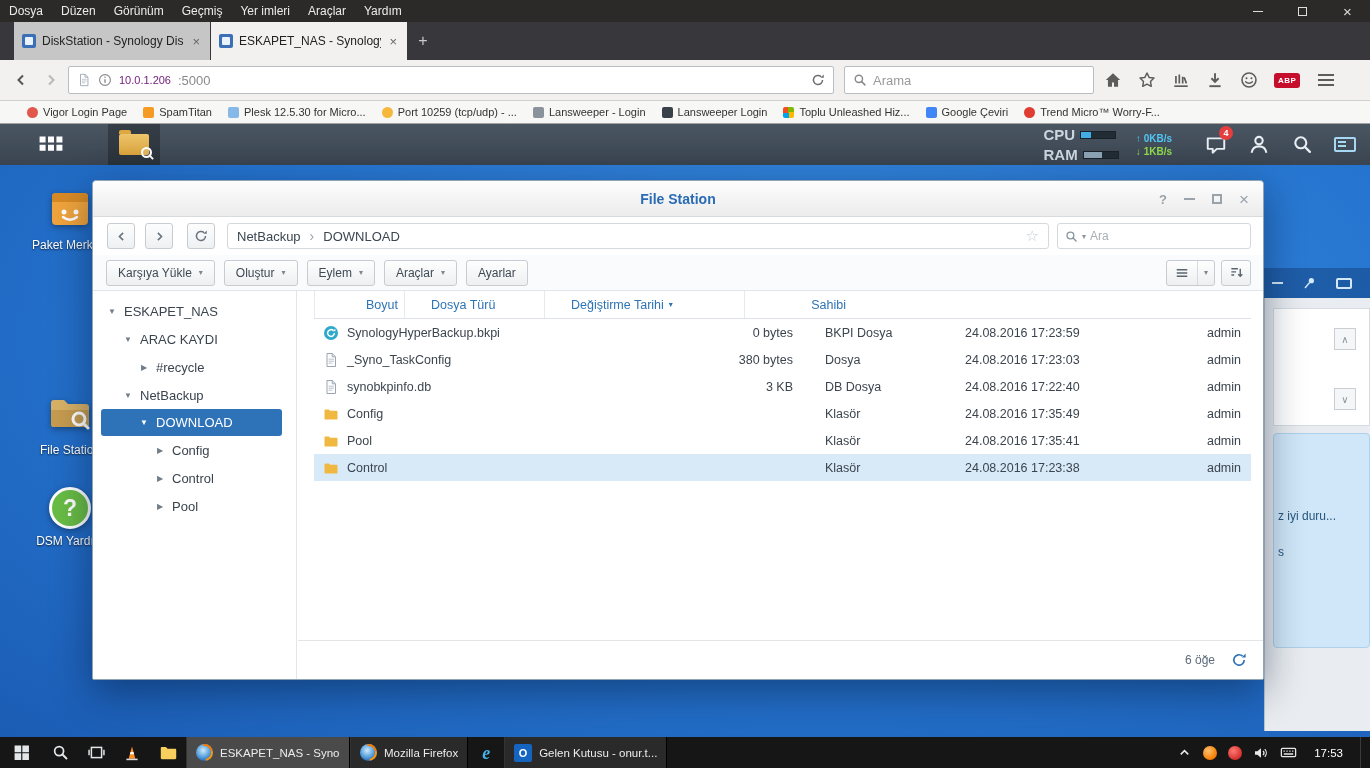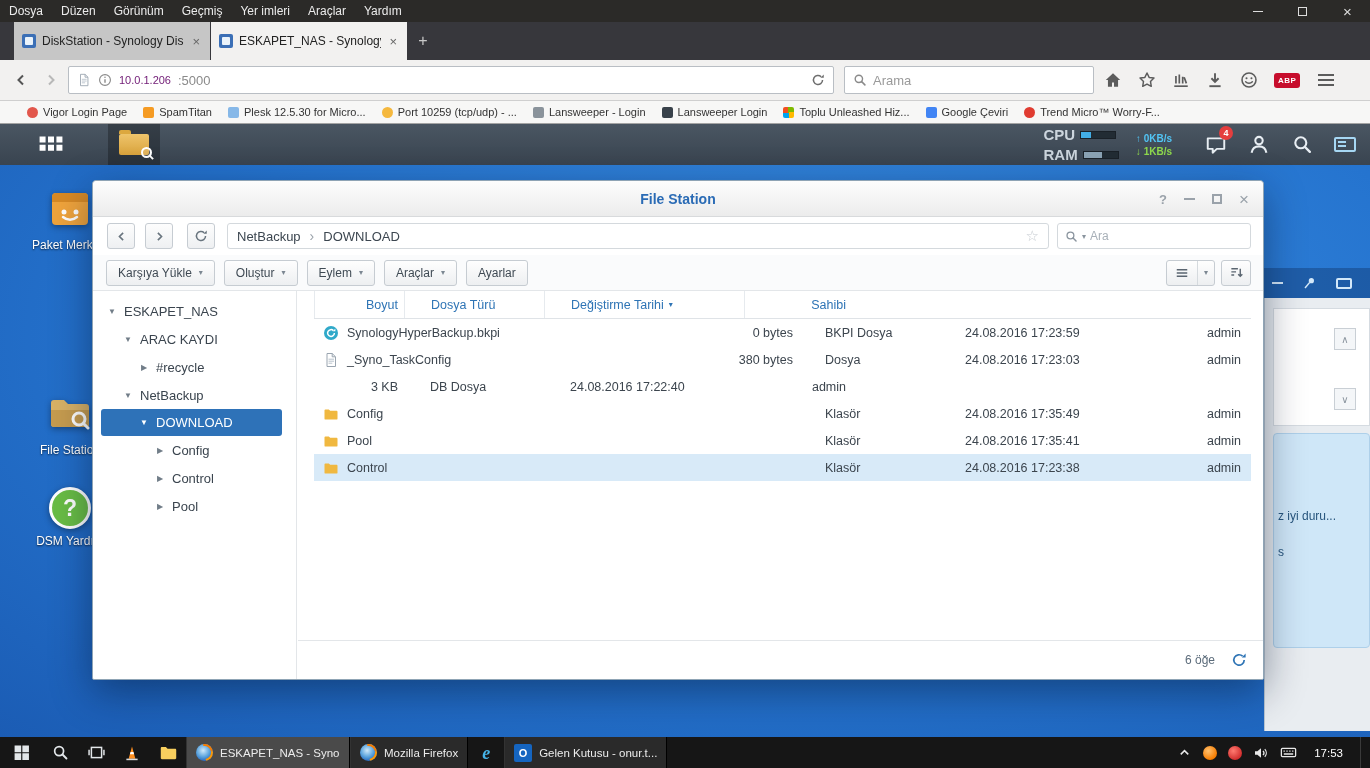--- a/index.html
+++ b/index.html
@@ -651,20 +651,26 @@
                   <use href="#i-page"></use>
                 </svg>
                 <span>_Syno_TaskConfig</span>
               </div>
             <div class="c-size">380 bytes</div>
             <div class="c-type">Dosya</div>
             <div class="c-date">24.08.2016 17:23:03</div>
             <div class="c-owner">admin</div>
           </div>
           <div class="lrow">
+            <div class="c-name">
+                <svg class="sic" width="16" height="16">
+                  <use href="#i-page"></use>
+                </svg>
+                <span>synobkpinfo.db</span>
+              </div>
             <div class="c-size">3 KB</div>
             <div class="c-type">DB Dosya</div>
             <div class="c-date">24.08.2016 17:22:40</div>
             <div class="c-owner">admin</div>
           </div>
           <div class="lrow">
             <div class="c-name">
                 <svg class="sic ficon-folder" width="16" height="16">
                   <use href="#i-folder"></use>
                 </svg>

